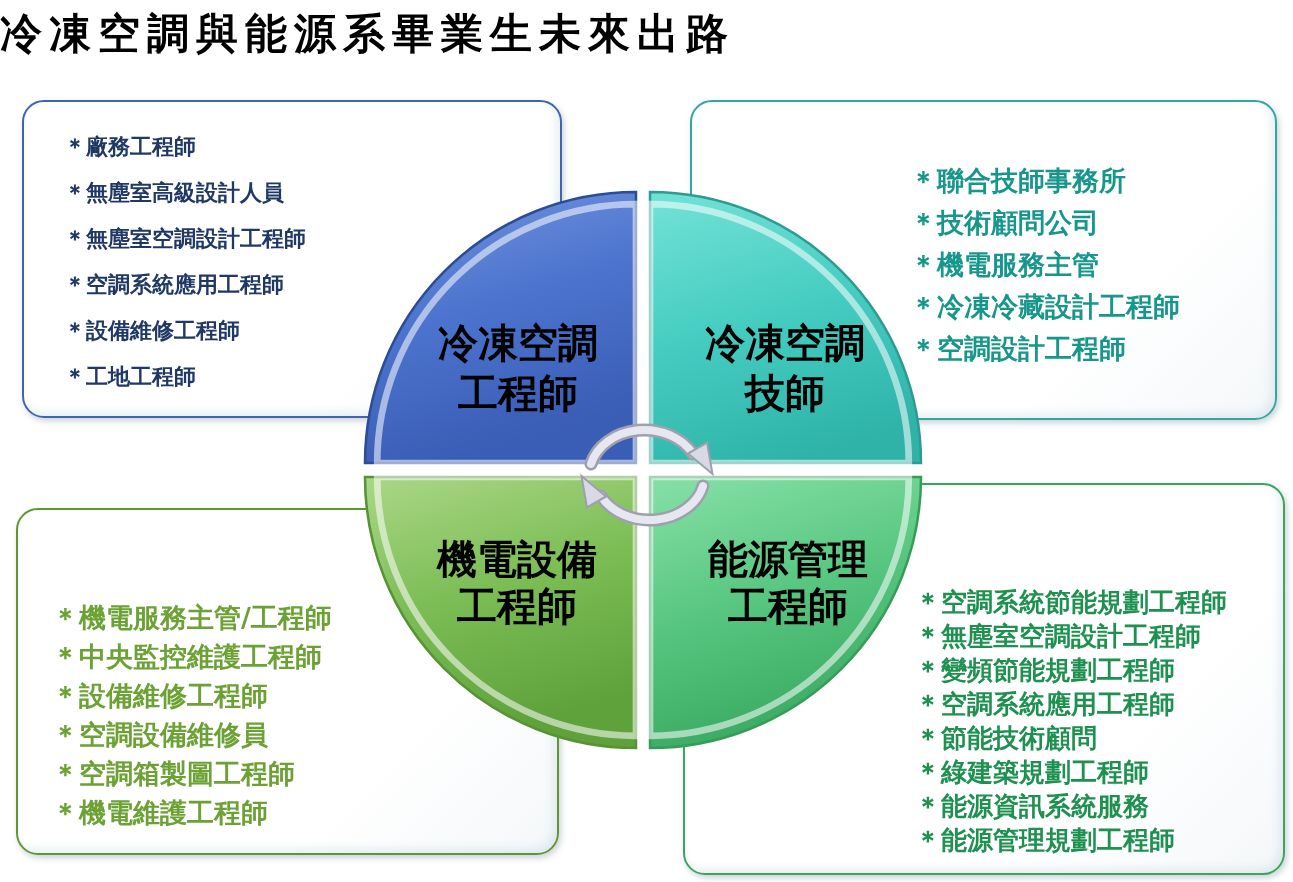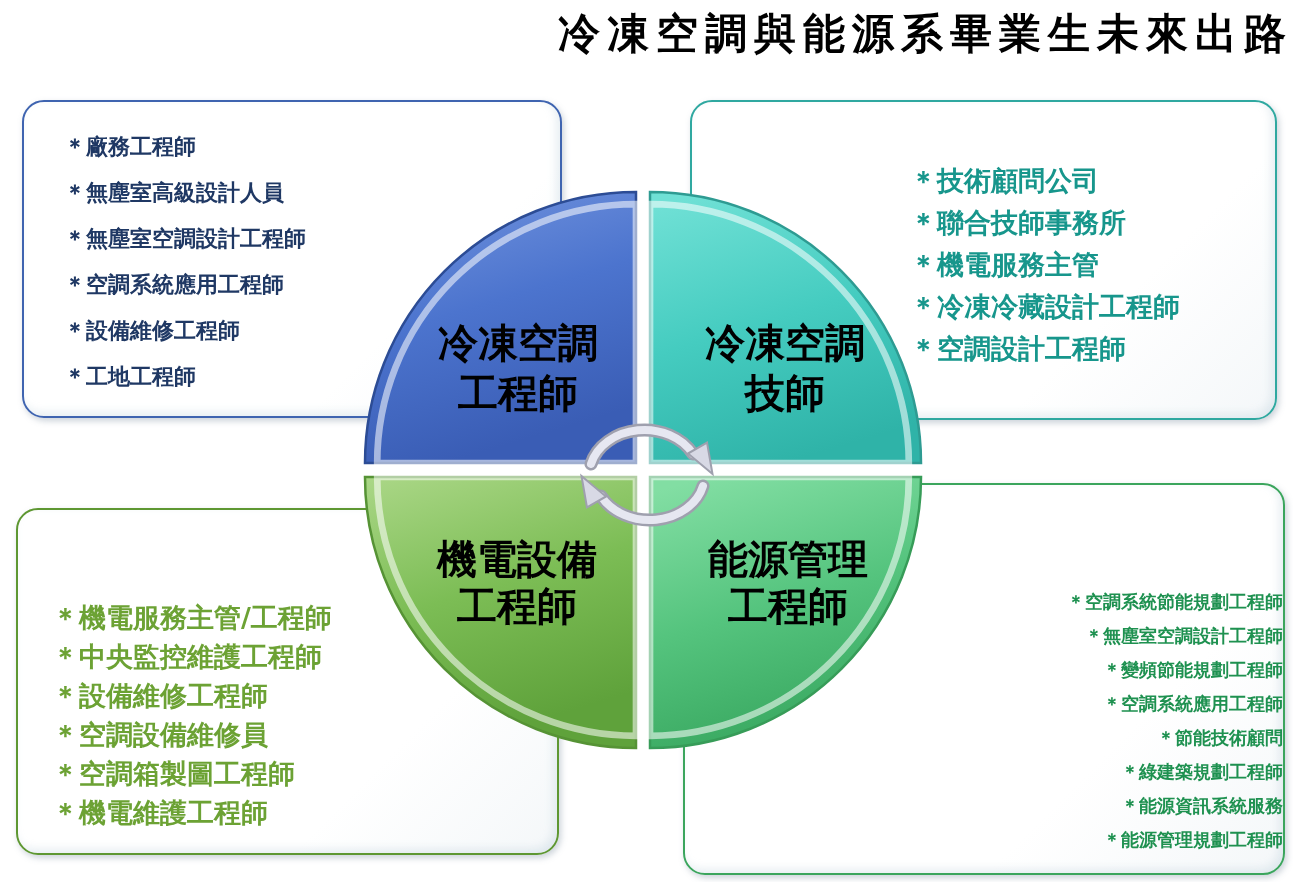--- a/index.html
+++ b/index.html
@@ -1,21 +1,21 @@
 <!DOCTYPE html>
 <html><head>
 <meta charset="utf-8">
 <style>
   html,body{margin:0;padding:0;}
   body{
     width:1293px;height:882px;position:relative;background:#ffffff;
     font-family:"DejaVu Sans",sans-serif;overflow:hidden;
   }
   .title{
-    position:absolute;left:0;top:6px;width:100%;text-align:right;
+    position:absolute;left:0;top:6px;width:100%;text-align:left;
     font-family:"DejaVu Serif","DejaVu Sans",serif;
     font-size:42px;font-weight:bold;color:#000;letter-spacing:7px;
   }
   .info-box{
     position:absolute;background:linear-gradient(135deg,#ffffff 70%,#f4f7f9 100%);
     border-radius:22px;border:2px solid #888;
     box-shadow:2px 3px 6px rgba(110,130,150,.35),
                inset -4px -4px 8px rgba(170,195,210,.28),
                inset 3px 3px 6px rgba(255,255,255,.9);
     box-sizing:border-box;
@@ -26,21 +26,21 @@
   .box-tl ul{padding:22px 0 0 40px;}
   .box-tl li{color:#1F3864;font-size:22px;line-height:46px;}
   .box-tr{left:690px;top:100px;width:587px;height:320px;border-color:#2FA8A0;}
   .box-tr ul{padding:58px 0 0 218px;}
   .box-tr li{color:#17968C;font-size:27px;line-height:42px;}
   .box-bl{left:16px;top:508px;width:543px;height:347px;border-color:#5E9732;}
   .box-bl ul{padding:88px 0 0 34px;}
   .box-bl li{color:#6CA234;font-size:27px;line-height:39px;}
   .box-br{left:683px;top:483px;width:602px;height:392px;border-color:#3BA55D;}
   .box-br ul{padding:100px 0 0 230px;}
-  .box-br li{color:#1E9150;font-size:18px;line-height:34px;text-align:right;}
+  .box-br li{color:#1E9150;font-size:26px;line-height:34px;}
   .cycle-svg{position:absolute;left:353px;top:180px;width:580px;height:580px;}
   .quad-label{
     font-family:"DejaVu Serif","DejaVu Sans",serif;
     font-size:40px;font-weight:bold;fill:#000;text-anchor:middle;
   }
 </style>
 </head>
 <body>
 
 <div class="title">冷凍空調與能源系畢業生未來出路</div>
@@ -51,22 +51,22 @@
       <li>＊無塵室高級設計人員</li>
       <li>＊無塵室空調設計工程師</li>
       <li>＊空調系統應用工程師</li>
       <li>＊設備維修工程師</li>
       <li>＊工地工程師</li>
     </ul>
 </div>
 
 <div class="info-box box-tr">
   <ul>
+      <li>＊聯合技師事務所</li>
       <li>＊技術顧問公司</li>
-      <li>＊聯合技師事務所</li>
       <li>＊機電服務主管</li>
       <li>＊冷凍冷藏設計工程師</li>
       <li>＊空調設計工程師</li>
     </ul>
 </div>
 
 <div class="info-box box-bl">
   <ul>
       <li>＊機電服務主管/工程師</li>
       <li>＊中央監控維護工程師</li>

